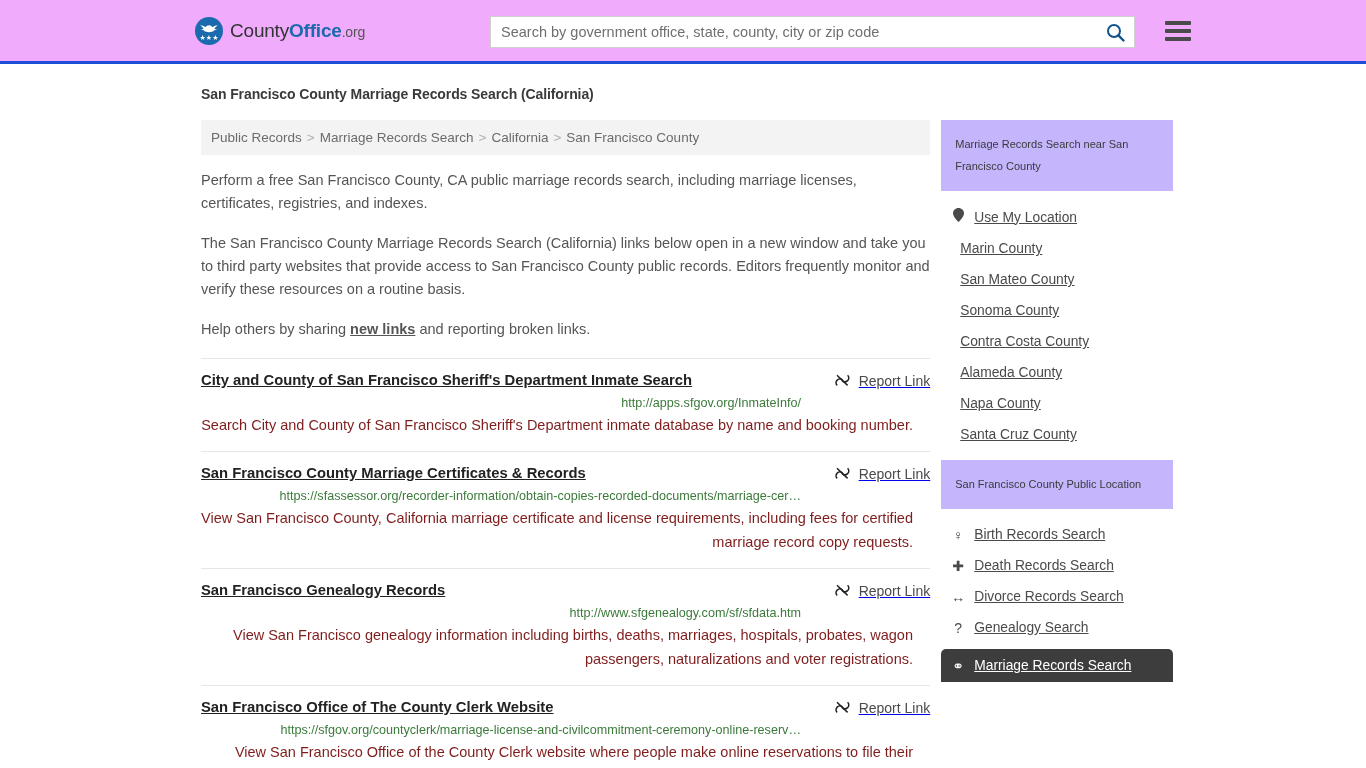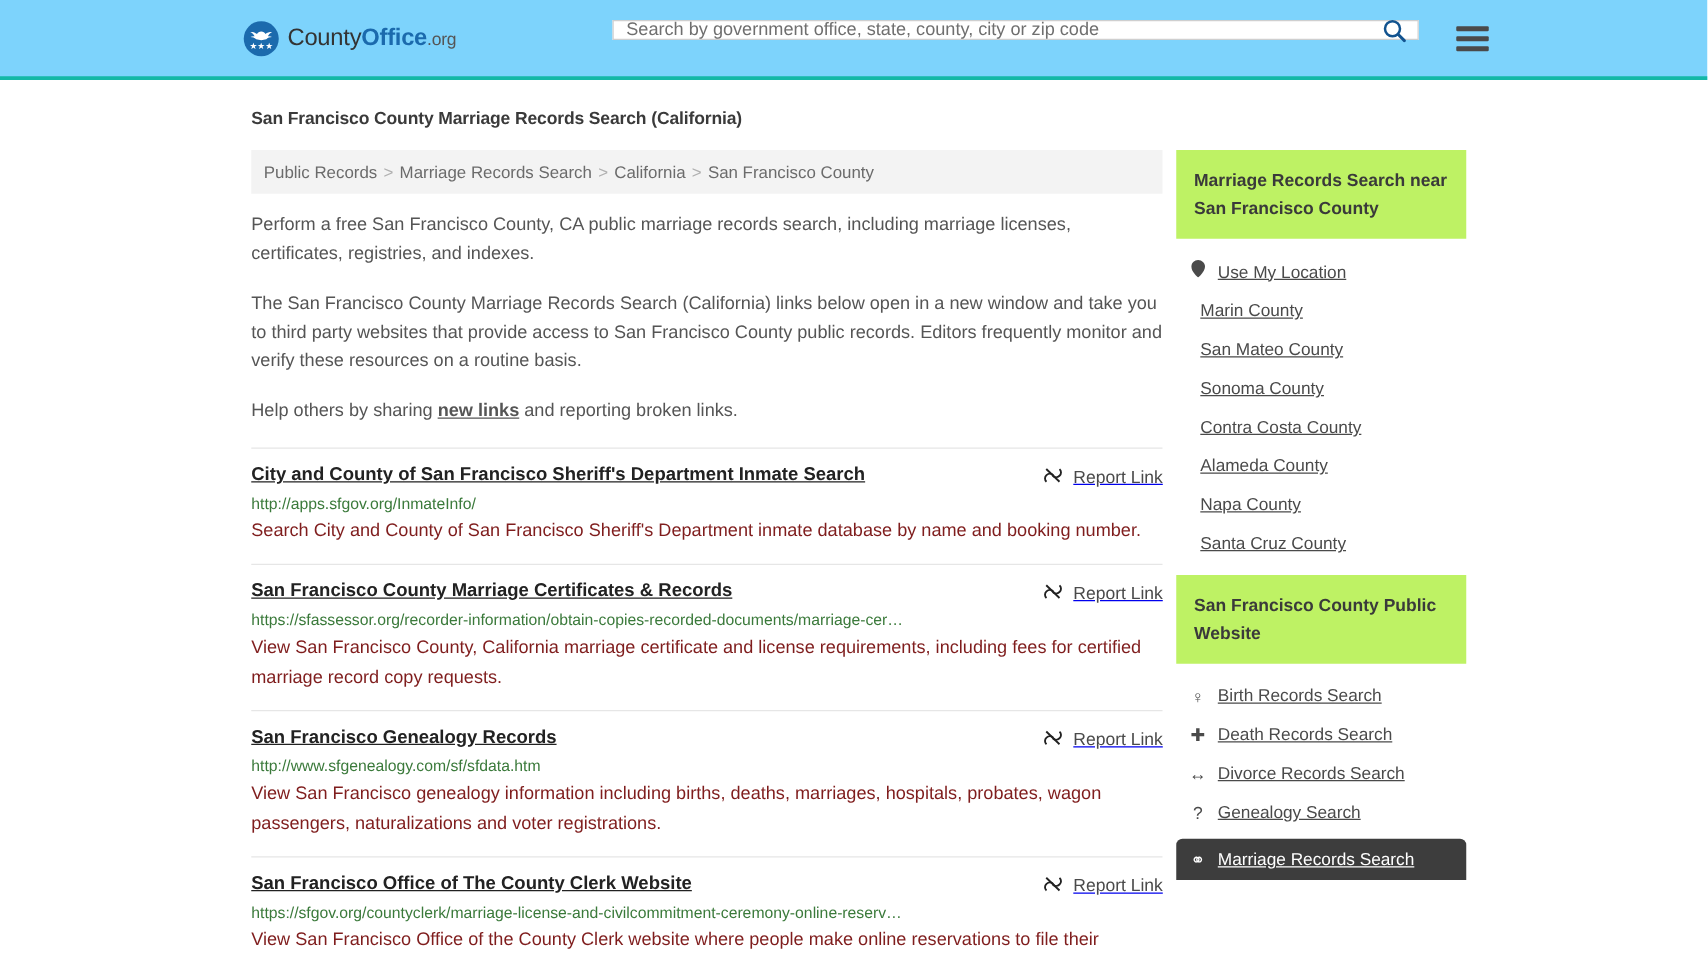--- a/index.html
+++ b/index.html
@@ -7,22 +7,22 @@
     margin: 0; padding: 0;
     width: 1366px; height: 768px;
     overflow: hidden;
     background: #ffffff;
     font-family: "Liberation Sans", sans-serif;
   }
 
   
   .site-header {
     height: 64px;
-    background: #7dd3fc;
-    border-bottom: 3px solid #14b8a6;
+    background: #f0abfc;
+    border-bottom: 3px solid #1d4ed8;
     position: relative;
   }
   .header-inner {
     width: 980px;
     margin: 0 auto;
     height: 61px;
     display: flex;
     align-items: center;
     position: relative;
   }
@@ -63,21 +63,21 @@
     white-space: nowrap;
   }
   .brand-text .b { color: #1b6aad; font-weight: bold; }
   .brand-text .tld { font-size: 14px; color: #555555; }
 
   .search-wrap {
     position: absolute;
     left: 297px;
     top: 16px;
     width: 645px;
-    height: 16px;
+    height: 32px;
     background: #ffffff;
     border: 1px solid #cfcfcf;
     display: flex;
     align-items: center;
   }
   .search-input {
     border: 0;
     outline: 0;
     flex: 1 1 auto;
     height: 30px;
@@ -158,20 +158,21 @@
   .intro a {
     color: #555555;
     text-decoration: underline;
     font-weight: bold;
   }
 
   
   .result {
     border-top: 1px solid #e6e6e6;
     padding: 12px 0 14px 0;
+    text-align: right;
   }
   .result:first-of-type { border-top: 1px solid #e6e6e6; }
   .result-head {
     display: flex;
     align-items: flex-start;
     justify-content: space-between;
   }
   .result-title {
     font-size: 14.8px;
     font-weight: bold;
@@ -208,24 +209,24 @@
     font-size: 14.5px;
     color: #7f1d1d;
     line-height: 24px;
     margin-top: 2px;
     max-width: 712px;
   }
 
   
   .side-box { margin-bottom: 10px; }
   .side-head {
-    background: #bef264;
+    background: #c4b5fd;
     padding: 13px 14px 14px 14px;
-    font-size: 14px;
-    font-weight: bold;
+    font-size: 11px;
+    font-weight: normal;
     color: #3a3a3a;
     line-height: 22px;
   }
   .side-list { padding: 10px 0 0 0; margin: 0; list-style: none; }
   .side-list li {
     display: flex;
     align-items: center;
     gap: 9px;
     padding: 8px 0 8px 10px;
   }
@@ -403,21 +404,21 @@
               <a href="#">Napa County</a>
             </li>
             <li>
               <span class="side-ico pin" style="width: 0px; flex-basis: 0px;"></span>
               <a href="#">Santa Cruz County</a>
             </li>
           </ul>
       </div>
 
       <div class="side-box">
-        <div class="side-head">San Francisco County Public Website</div>
+        <div class="side-head">San Francisco County Public Location</div>
         <ul class="side-list" id="records-list">
             <li>
               <span class="side-ico">♀</span>
               <a href="#">Birth Records Search</a>
             </li>
             <li>
               <span class="side-ico">✚</span>
               <a href="#">Death Records Search</a>
             </li>
             <li>

